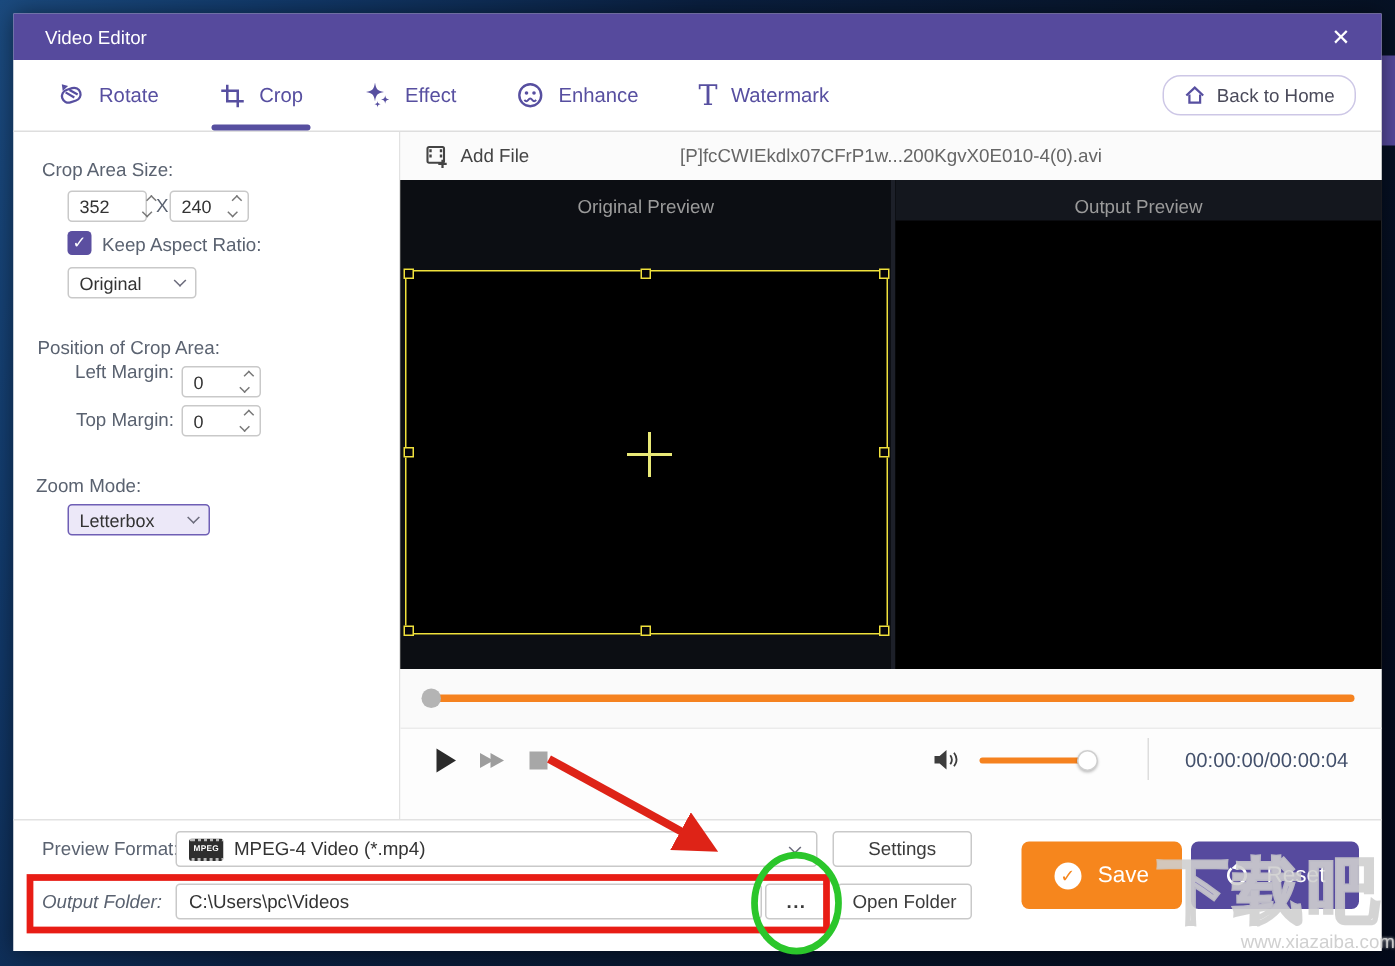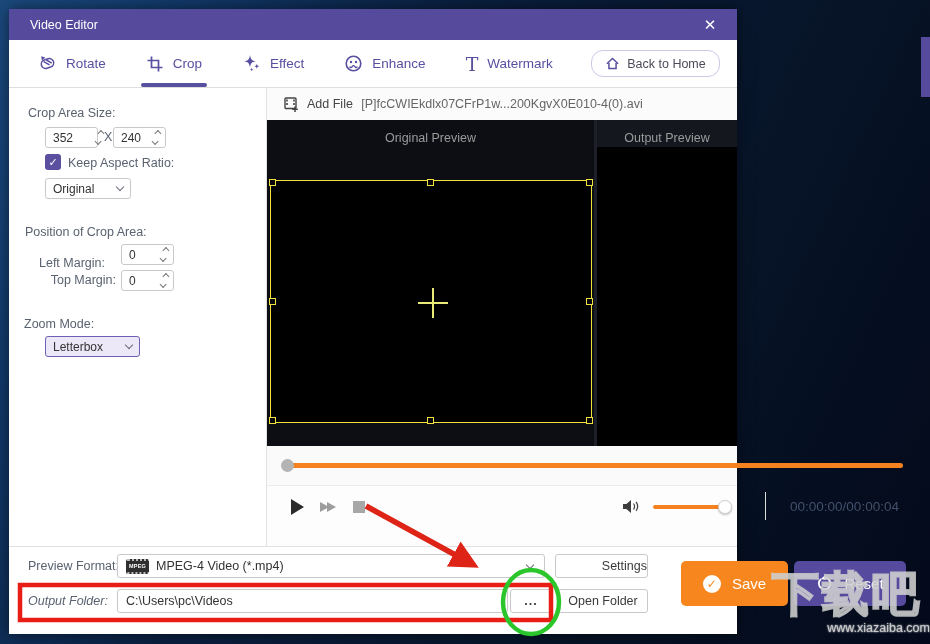--- a/index.html
+++ b/index.html
@@ -3,21 +3,21 @@
 <meta charset="utf-8">
 <style>
   * { margin:0; padding:0; box-sizing:border-box; }
   html,body { width:930px; height:644px; overflow:hidden; }
   body { font-family:"Liberation Sans","DejaVu Sans",sans-serif; }
 
   .stage { position:relative; width:930px; height:644px;
     background:linear-gradient(115deg,#1b4a7e 0%,#123a6b 14%,#0a1f3f 38%,#071428 68%,#03091a 100%); }
   .bg-purple-strip { position:absolute; left:921px; top:37px; width:9px; height:60px; background:#564a9d; }
 
-  .window { position:absolute; left:9px; top:9px; width:728px; height:625px; background:#fff; display:flex; flex-direction:column; box-shadow:0 0 14px rgba(0,0,0,.5); }
+  .window { position:absolute; left:9px; top:9px; width:912px; height:625px; background:#fff; display:flex; flex-direction:column; box-shadow:0 0 14px rgba(0,0,0,.5); }
 
   
   .titlebar { height:31px; background:#564a9d; display:flex; align-items:center; padding:0 14px 0 21px; flex:0 0 31px; }
   .titlebar .wtitle { color:#fff; font-size:12.5px; }
   .titlebar .close { margin-left:auto; color:#fff; font-size:15px; width:26px; text-align:center; cursor:pointer; }
 
   
   .tabbar { height:48px; flex:0 0 48px; background:#fff; border-bottom:1px solid #dedede; display:flex; align-items:center; padding-left:29px; position:relative; }
   .tab { display:flex; align-items:center; gap:9px; margin-right:40px; color:#574fa0; font-size:13.5px; position:relative; height:100%; cursor:pointer; }
   .tab.active::after { content:""; position:absolute; left:-5px; right:-5px; bottom:0; height:4px; background:#574fa0; border-radius:2px; }
@@ -182,21 +182,21 @@
           <span>✓</span>
         </div>
         <div class="slabel" style="left:59px; top:68px;">Keep Aspect Ratio:</div>
 
         <div class="field" style="left:36px; top:90px; width:86px;">
           <span class="val">Original</span>
           <i class="ddchev"></i>
         </div>
 
         <div class="slabel" style="left:16px; top:137px;">Position of Crop Area:</div>
-        <div class="slabel" style="left:19px; top:168px; width:88px; text-align:center;">Left Margin:</div>
+        <div class="slabel" style="left:19px; top:153px; width:88px; text-align:right;">Left Margin:</div>
         <div class="field" style="left:112px; top:156px; width:53px;">
           <span class="val">0</span>
           <span class="spin-btns">
             <i class="chev up"></i>
             <i class="chev down"></i>
           </span>
         </div>
         <div class="slabel" style="left:19px; top:185px; width:88px; text-align:right;">Top Margin:</div>
         <div class="field" style="left:112px; top:182px; width:53px;">
           <span class="val">0</span>
@@ -277,21 +277,21 @@
       </div>
     </div>
 
     <div class="bottompanel">
       <div class="blabel" style="left:19px; top:12px;">Preview Format:</div>
       <div class="dropdown" style="left:108px; top:7px; width:428px;">
         <span class="mpegicon">MPEG</span>
         <span>MPEG-4 Video (*.mp4)</span>
         <i class="ddchev"></i>
       </div>
-      <div class="btn" style="left:546px; top:7px; width:93px;justify-content:flex-end;">
+      <div class="btn" style="left:546px; top:7px; width:93px;">
         <span>Settings</span>
       </div>
 
       <div class="blabel" style="left:19px; top:47px;font-style:italic;">Output Folder:</div>
       <div class="dropdown" style="left:108px; top:42px; width:391px; cursor:text;">
         <span>C:\Users\pc\Videos</span>
       </div>
       <div class="btn" style="left:501px; top:42px; width:42px; font-weight:bold; letter-spacing:1px;">
         <span>...</span>
       </div>

